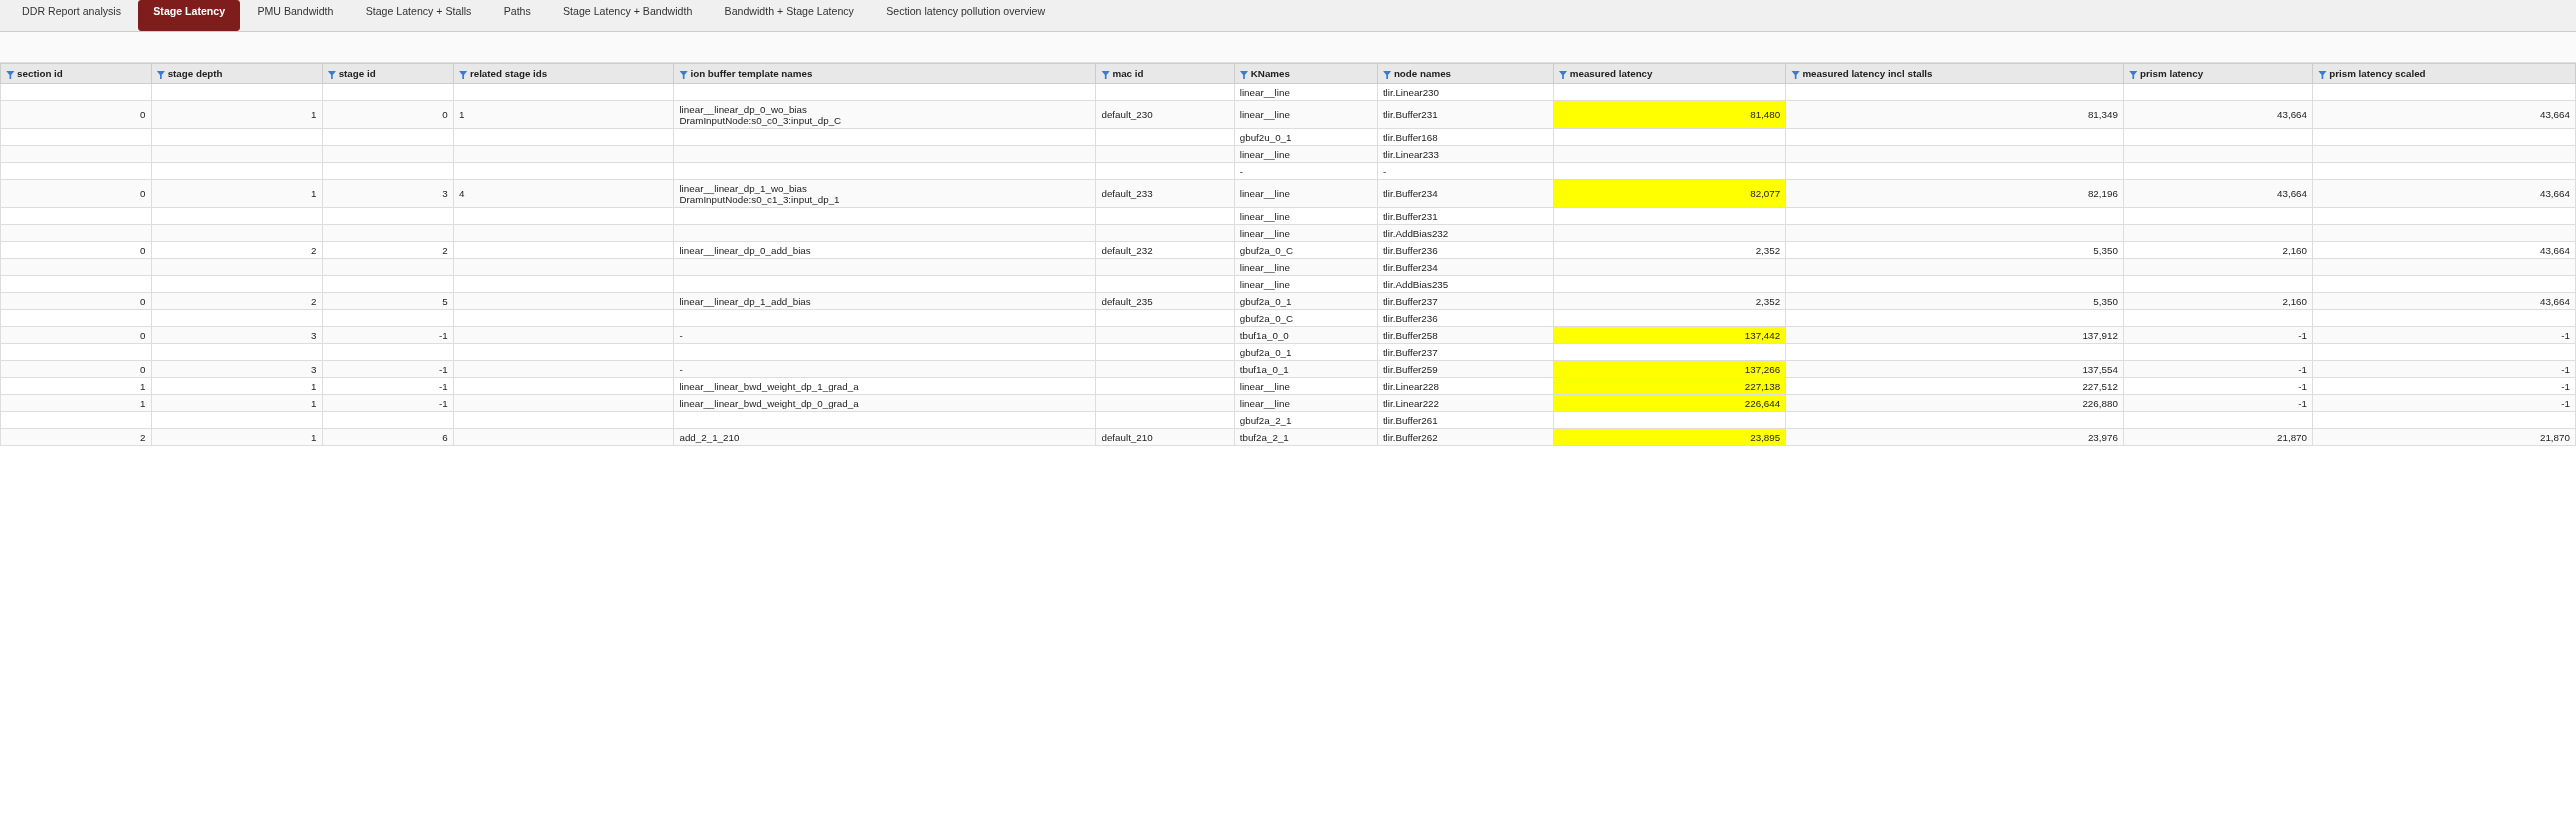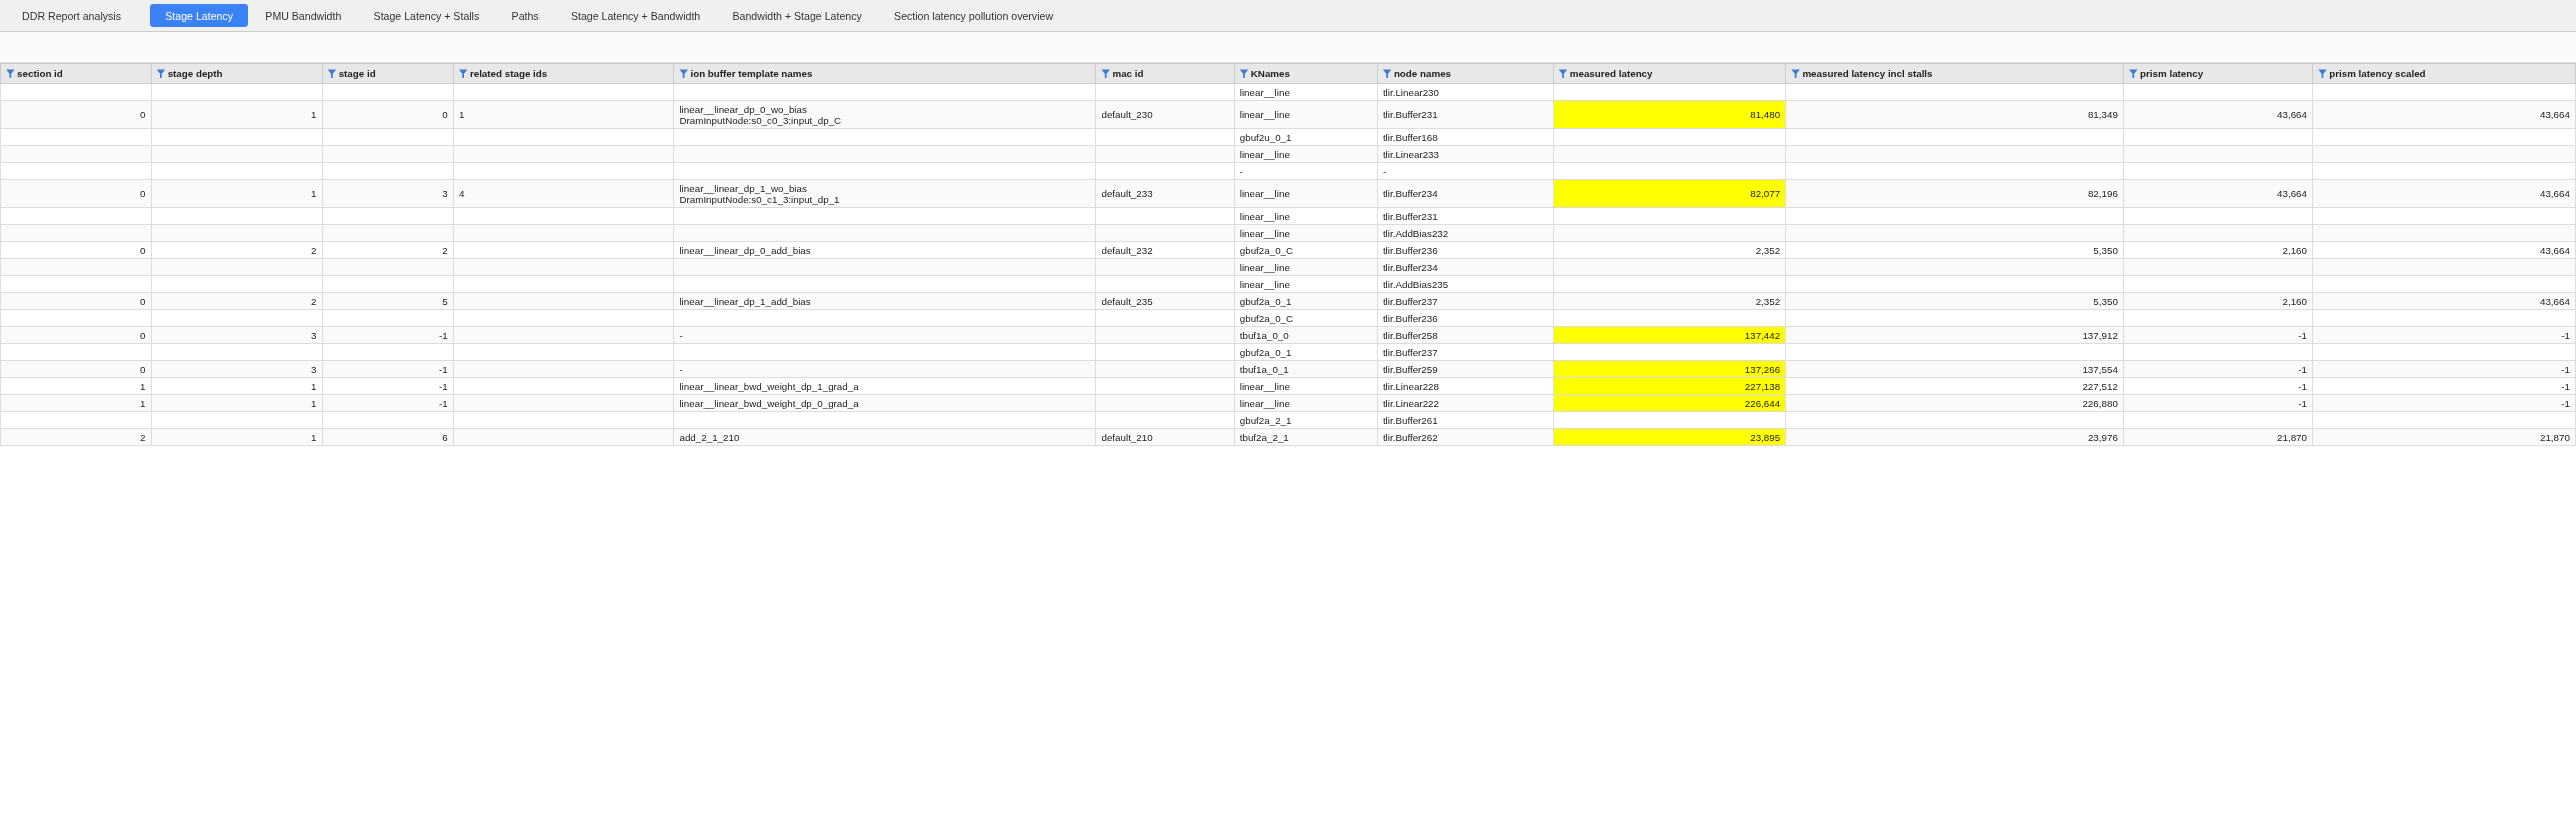--- a/index.html
+++ b/index.html
@@ -1,41 +1,39 @@
 <!DOCTYPE html>
 <html style="font-size:13.6px"><head>
   <meta charset="utf-8">
   <style>
     * { box-sizing: border-box; margin: 0; padding: 0; }
     body { font-family: -apple-system, BlinkMacSystemFont, 'Segoe UI', Arial, sans-serif; font-size: 10.2px; background: #f5f5f5; overflow-x: auto; }
 
     
     .tab-bar {
       display: flex;
-      align-items: center;
       background: #f0f0f0;
       border-bottom: 0.8px solid #ccc;
       padding: 0 6.8px;
       height: 32px;
       white-space: nowrap;
     }
     .tab {
       padding: 5.1px 15.3px;
       cursor: pointer;
       border-radius: 3.4px;
       font-size: 10.6px;
       color: #333;
       margin-right: 1.7px;
       user-select: none;
     }
     .tab.active {
-      background: #3b82f6;
+      background: #7f1d1d;
       color: #fff;
-      font-weight: 400;
-      margin-left: 12px;
+      font-weight: 700;
     }
 
     
     .toolbar {
       height: 31px;
       background: #fafafa;
       border-bottom: 0.8px solid #e0e0e0;
     }
 
     
@@ -57,21 +55,21 @@
       font-size: 9.8px;
       color: #222;
       position: sticky;
       top: 0;
       white-space: nowrap;
       cursor: pointer;
       user-select: none;
     }
     thead tr th .col-header-inner {
       display: flex;
-      align-items: center;
+      align-items: flex-end;
       gap: 2.5px;
     }
     .filter-icon {
       display: inline-block;
       width: 8.5px;
       height: 8.5px;
       background: #3a7bd5;
       clip-path: polygon(0 0, 100% 0, 60% 50%, 60% 100%, 40% 100%, 40% 50%);
       flex-shrink: 0;
     }

